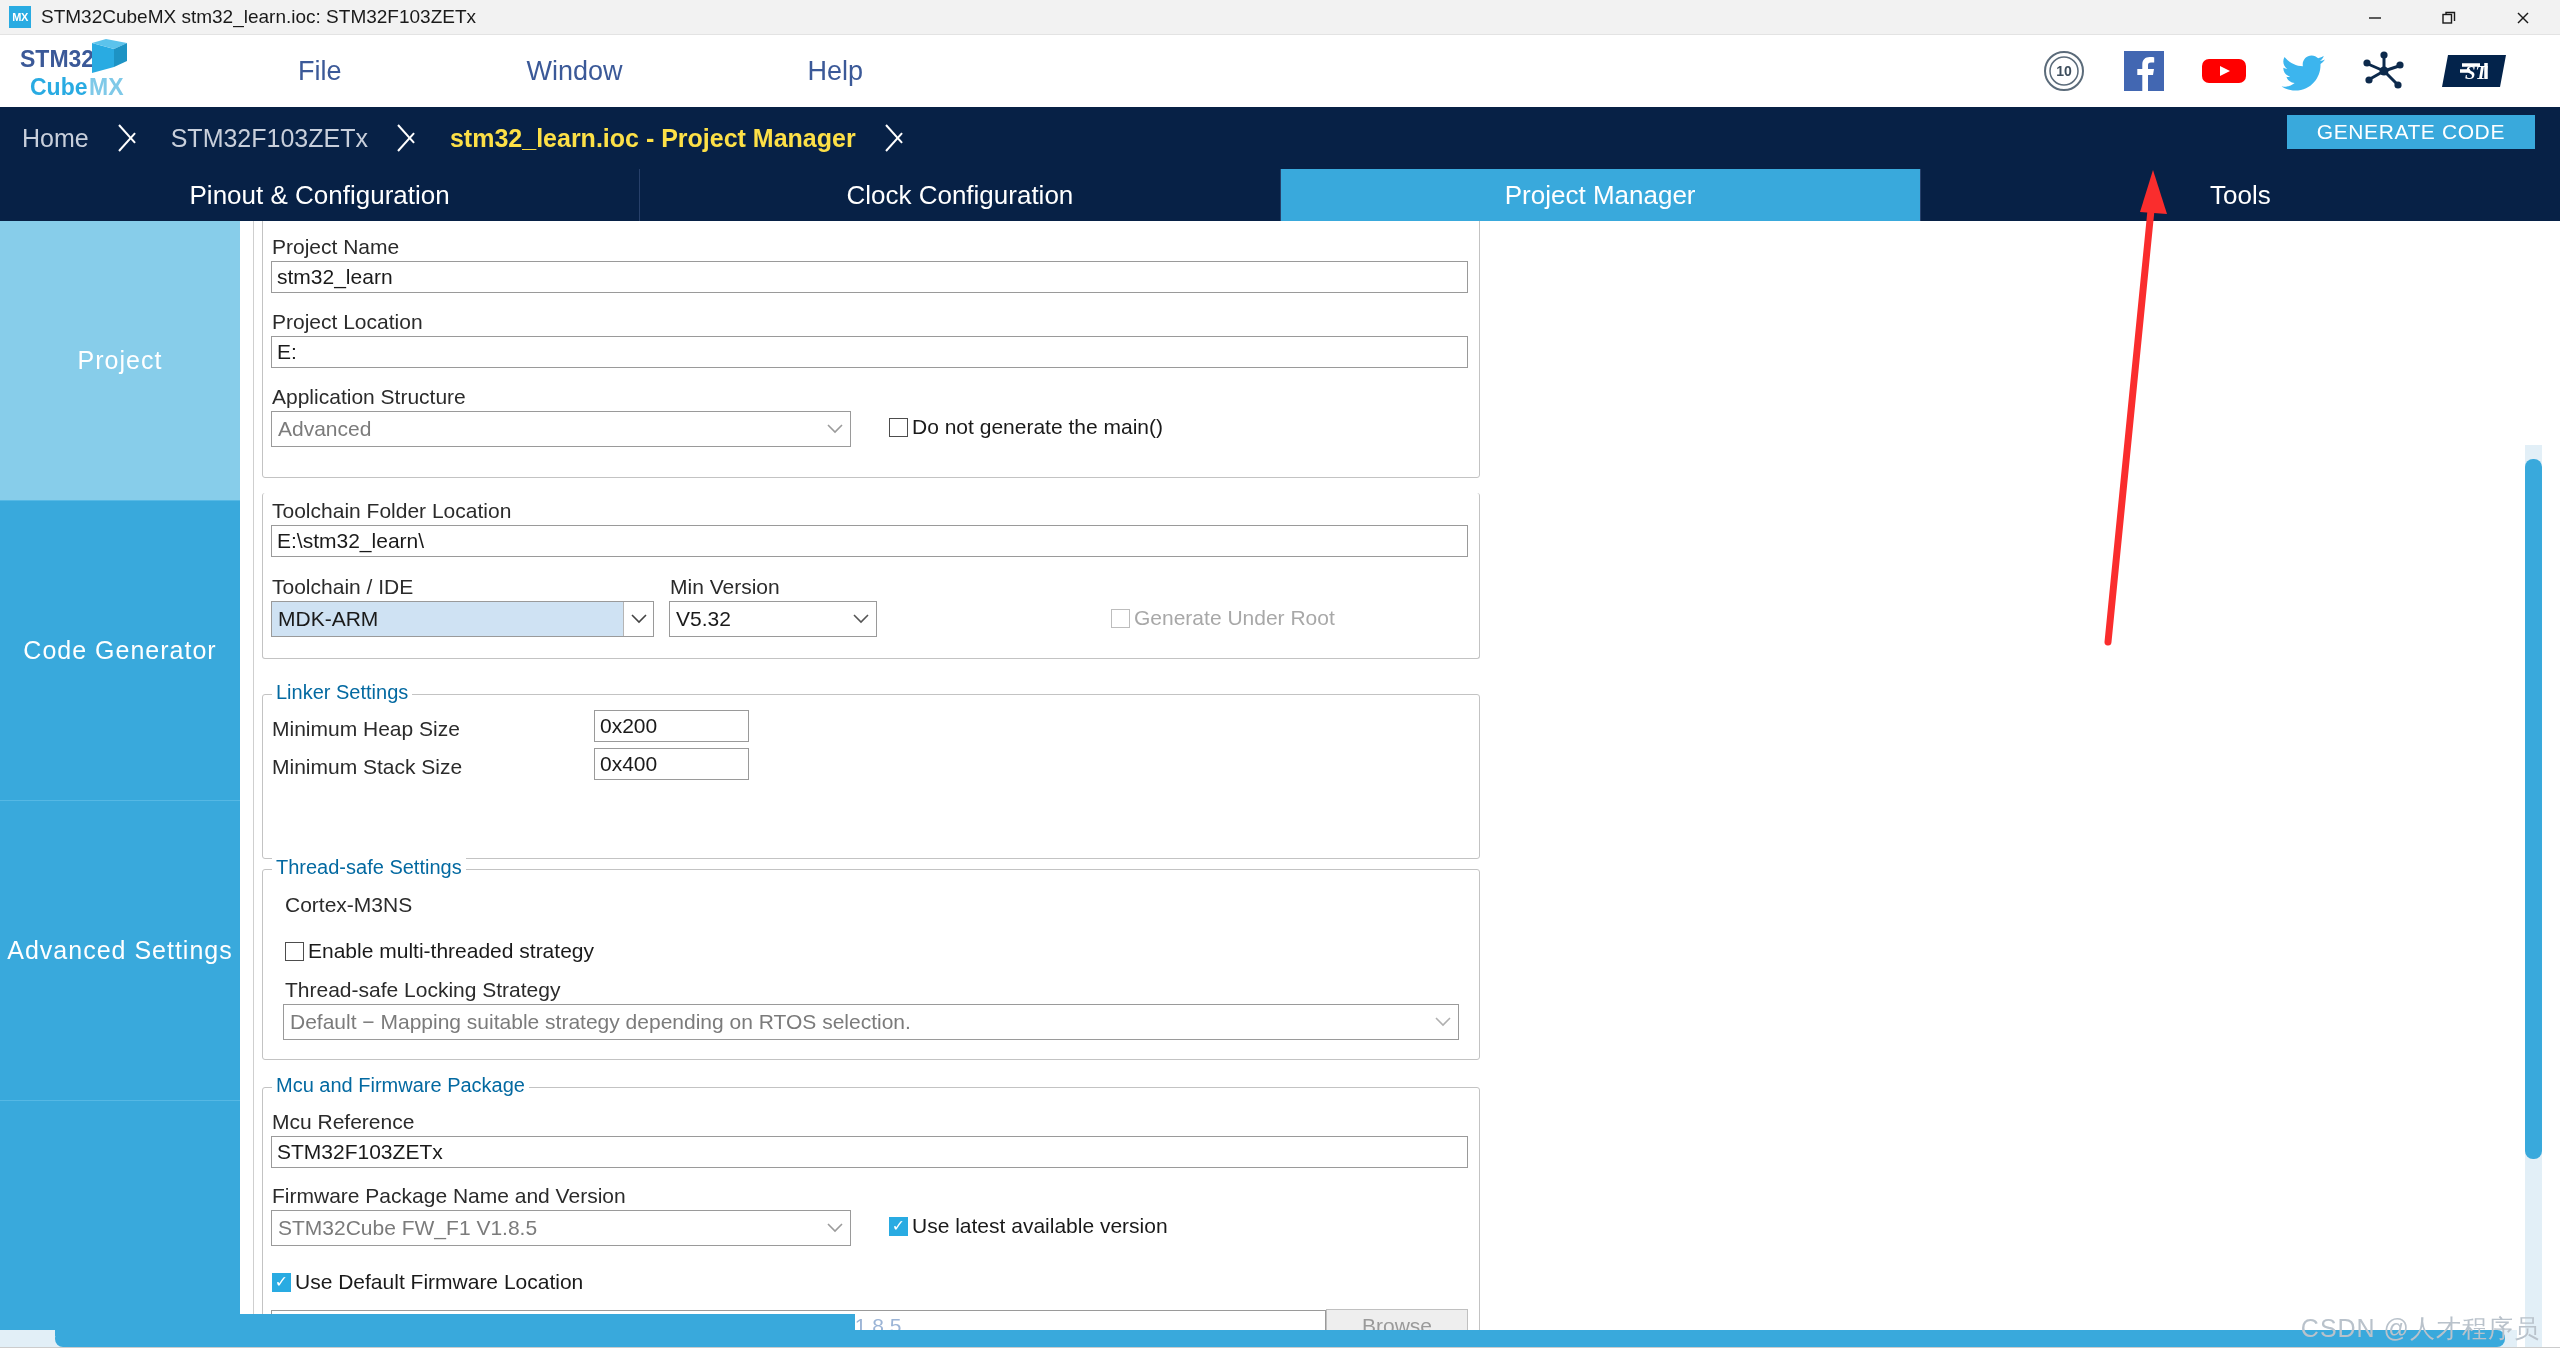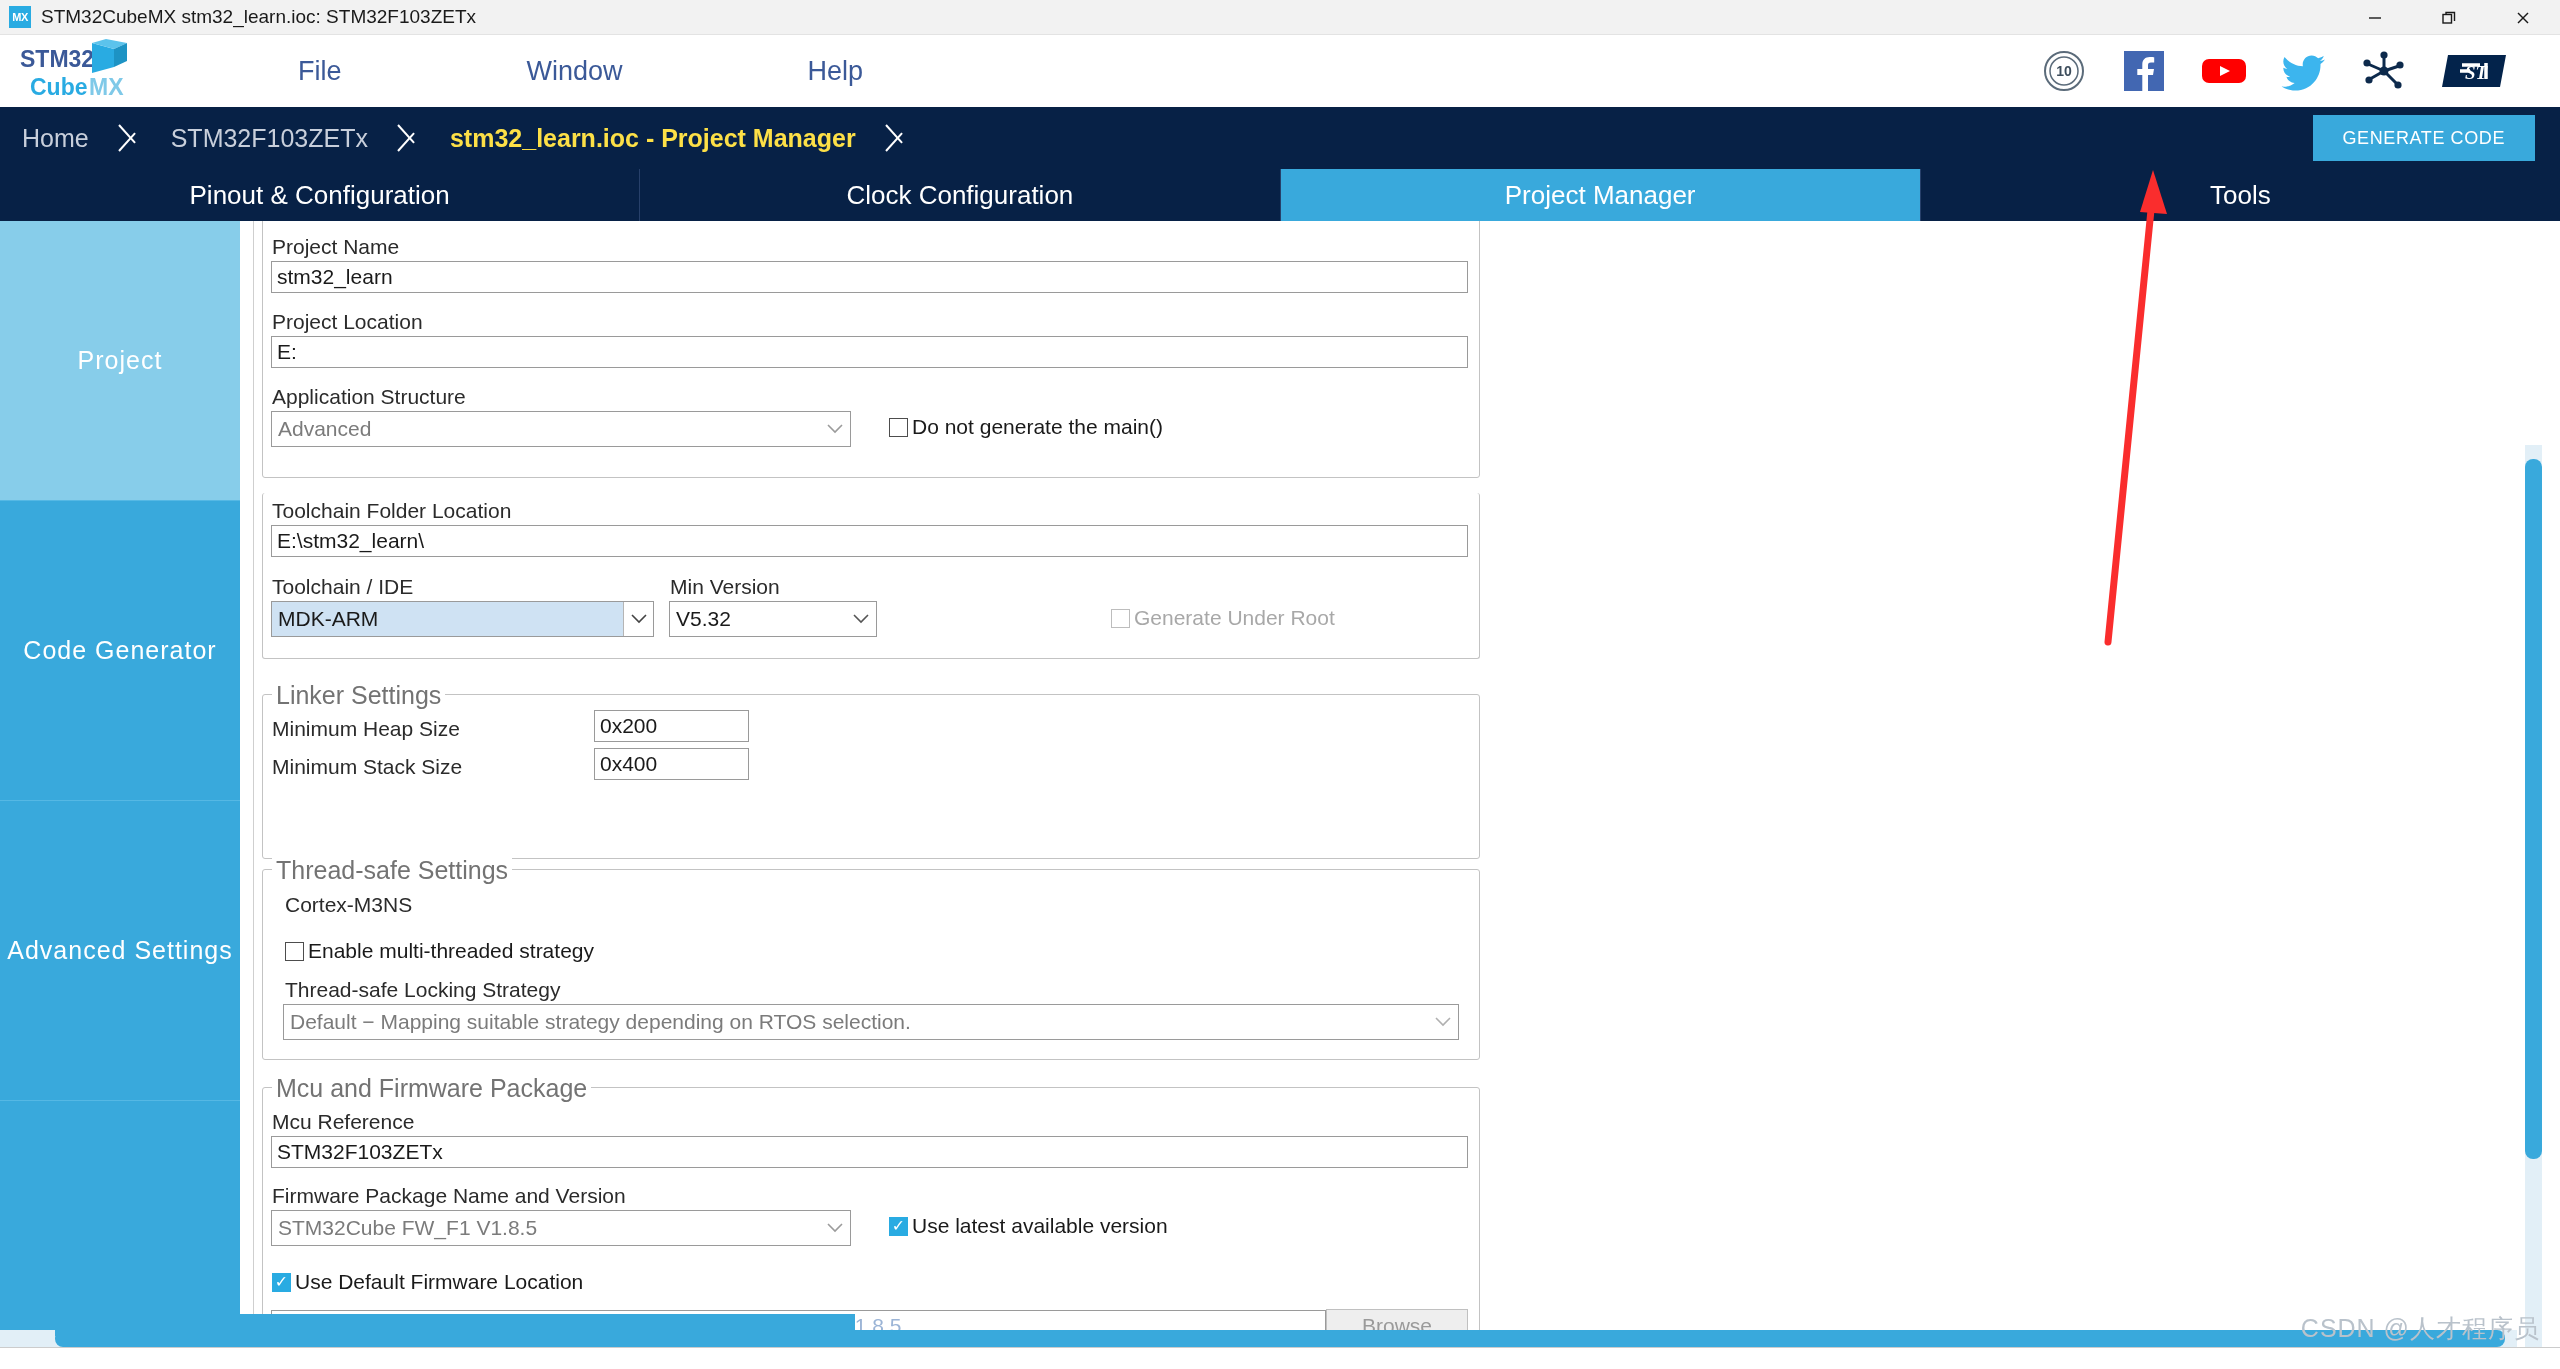--- a/index.html
+++ b/index.html
@@ -70,23 +70,23 @@
   .crumb.active .crumb-label { color: #fde047; font-weight: bold; }
   .chev { width: 34px; height: 62px; position: relative; flex: none; }
   .chev::before, .chev::after {
     content: ""; position: absolute; left: 4px;
     width: 24px; height: 2px; background: #ffffff;
   }
   .chev::before { top: 17px; transform: rotate(48deg); transform-origin: left center; }
   .chev::after { bottom: 17px; transform: rotate(-48deg); transform-origin: left center; }
   .gen-code-btn {
     position: absolute; right: 25px; top: 8px;
-    height: 46px; padding: 0 30px;
+    height: 34px; padding: 0 30px;
     background: #39a9dc; color: #ffffff;
-    font-size: 18px; letter-spacing: 0.6px;
+    font-size: 21px; letter-spacing: 0.6px;
     display: flex; align-items: center; justify-content: center;
     cursor: pointer;
   }
 
   
   .tabbar { height: 52px; background: #072146; display: flex; }
   .tab {
     flex: 1; height: 100%;
     display: flex; align-items: center; justify-content: center;
     color: #ffffff; font-size: 26px;
@@ -131,21 +131,21 @@
 
   
   .group {
     position: absolute;
     border: 1px solid #c3c3c3;
     border-radius: 3px;
   }
   .group-title {
     position: absolute; top: -14px; left: 9px;
     background: #ffffff; padding: 0 4px;
-    font-size: 25px; color: #737373;
+    font-size: 20px; color: #0369a1;
     white-space: nowrap;
   }
   .fld-label { font-size: 21px; color: #2b2b2b; white-space: nowrap; }
   .txt-input {
     border: 1px solid #9a9a9a; background: #ffffff;
     height: 32px; font-size: 21px; color: #1a1a1a;
     padding: 0 5px; line-height: 30px;
     font-family: "Liberation Sans", sans-serif;
     width: 100%;
   }

